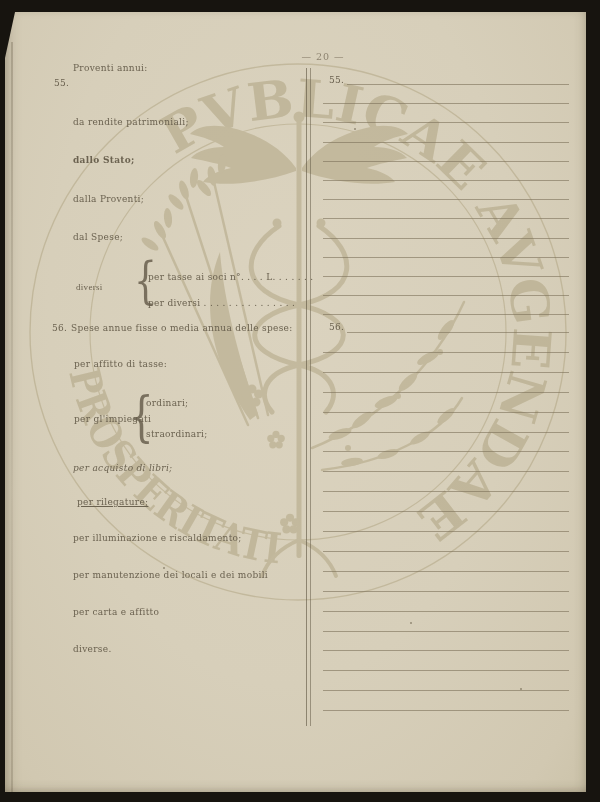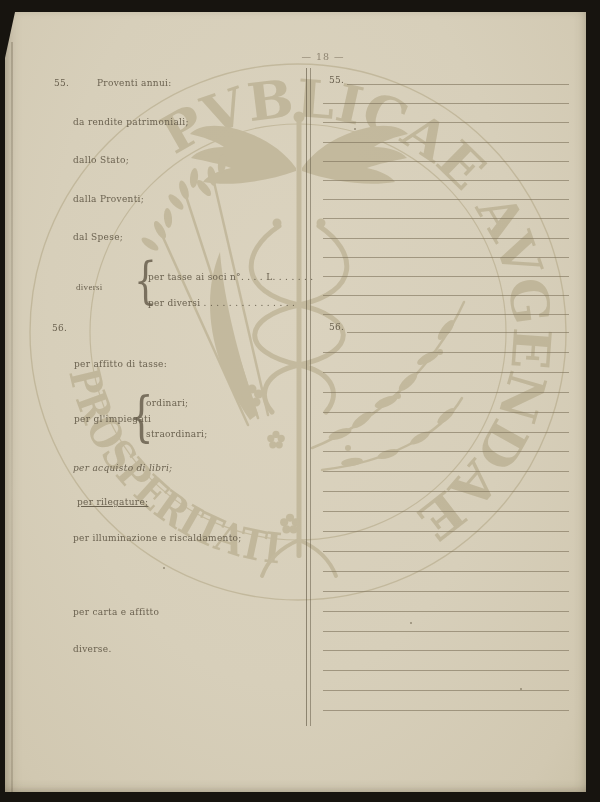--- a/index.html
+++ b/index.html
@@ -154,49 +154,51 @@
           <circle cx="-4" cy="6" r="4.5"></circle>
             <circle cx="-6.5" cy="-2" r="4.5"></circle>
         </g>
       </g>
     </g>
   </svg>
 
   <div class="corner-wedge"></div>
   <div class="crease"></div>
 
-  <div class="pagenum">— 18 —</div>
+  <div class="pagenum">— 20 —</div>
 
   <div class="divider"></div>
 
   <span class="txt" style="left:49px;top:66px;">55.</span>
-  <span class="txt" style="left:68px;top:66px;margin-left:24px;">Proventi annui:</span>
+  <span class="txt" style="left:68px;top:51px;">Proventi annui:</span>
 
   <span class="txt" style="left:68px;top:105px;">da rendite patrimoniali;</span>
-  <span class="txt" style="left:68px;top:143px;">dallo Stato;</span>
+  <span class="txt" style="left:68px;top:143px;font-weight:bold;">dallo Stato;</span>
   <span class="txt" style="left:68px;top:182px;">dalla Proventi;</span>
   <span class="txt" style="left:68px;top:220px;">dal Spese;</span>
 
   <span class="txt" style="left:143px;top:260px;">per tasse ai soci n°. . . .   L. . . . . . .</span>
   <span class="txt" style="left:71px;top:270px;font-family:Liberation Serif, serif;">diversi</span>
   <span class="txt" style="left:143px;top:286px;">per diversi . . . . . . . . . . . . . . .</span>
   <span class="brace b1">{</span>
 
   <span class="txt" style="left:47px;top:311px;">56.</span>
+  <span class="txt" style="left:66px;top:311px;">Spese annue fisse o media annua delle spese:</span>
 
   <span class="txt" style="left:69px;top:347px;">per affitto di tasse:</span>
 
   <span class="txt" style="left:141px;top:386px;">ordinari;</span>
   <span class="txt" style="left:69px;top:402px;">per gl'impiegati</span>
   <span class="txt" style="left:141px;top:417px;">straordinari;</span>
   <span class="brace b2">{</span>
 
   <span class="txt" style="left:68px;top:451px;font-style:italic;">per acquisto di libri;</span>
   <span class="txt" style="left:72px;top:485px;text-decoration:underline;">per rilegature;</span>
   <span class="txt" style="left:68px;top:521px;">per illuminazione e riscaldamento;</span>
+  <span class="txt" style="left:68px;top:558px;">per manutenzione dei locali e dei mobili</span>
   <span class="txt" style="left:68px;top:595px;">per carta e affitto</span>
   <span class="txt" style="left:68px;top:632px;">diverse.</span>
 
   <span class="answer-num" style="left:324px;top:63px;">55.</span>
   <span class="answer-num" style="left:324px;top:310px;">56.</span>
   <div id="rules-layer">
       <div class="rule-line" style="top: 72px; left: 342px; width: 222px;"></div>
       <div class="rule-line" style="top: 91.2px; left: 318px; width: 246px;"></div>
       <div class="rule-line" style="top: 110.4px; left: 318px; width: 246px;"></div>
       <div class="rule-line" style="top: 129.6px; left: 318px; width: 246px;"></div>

